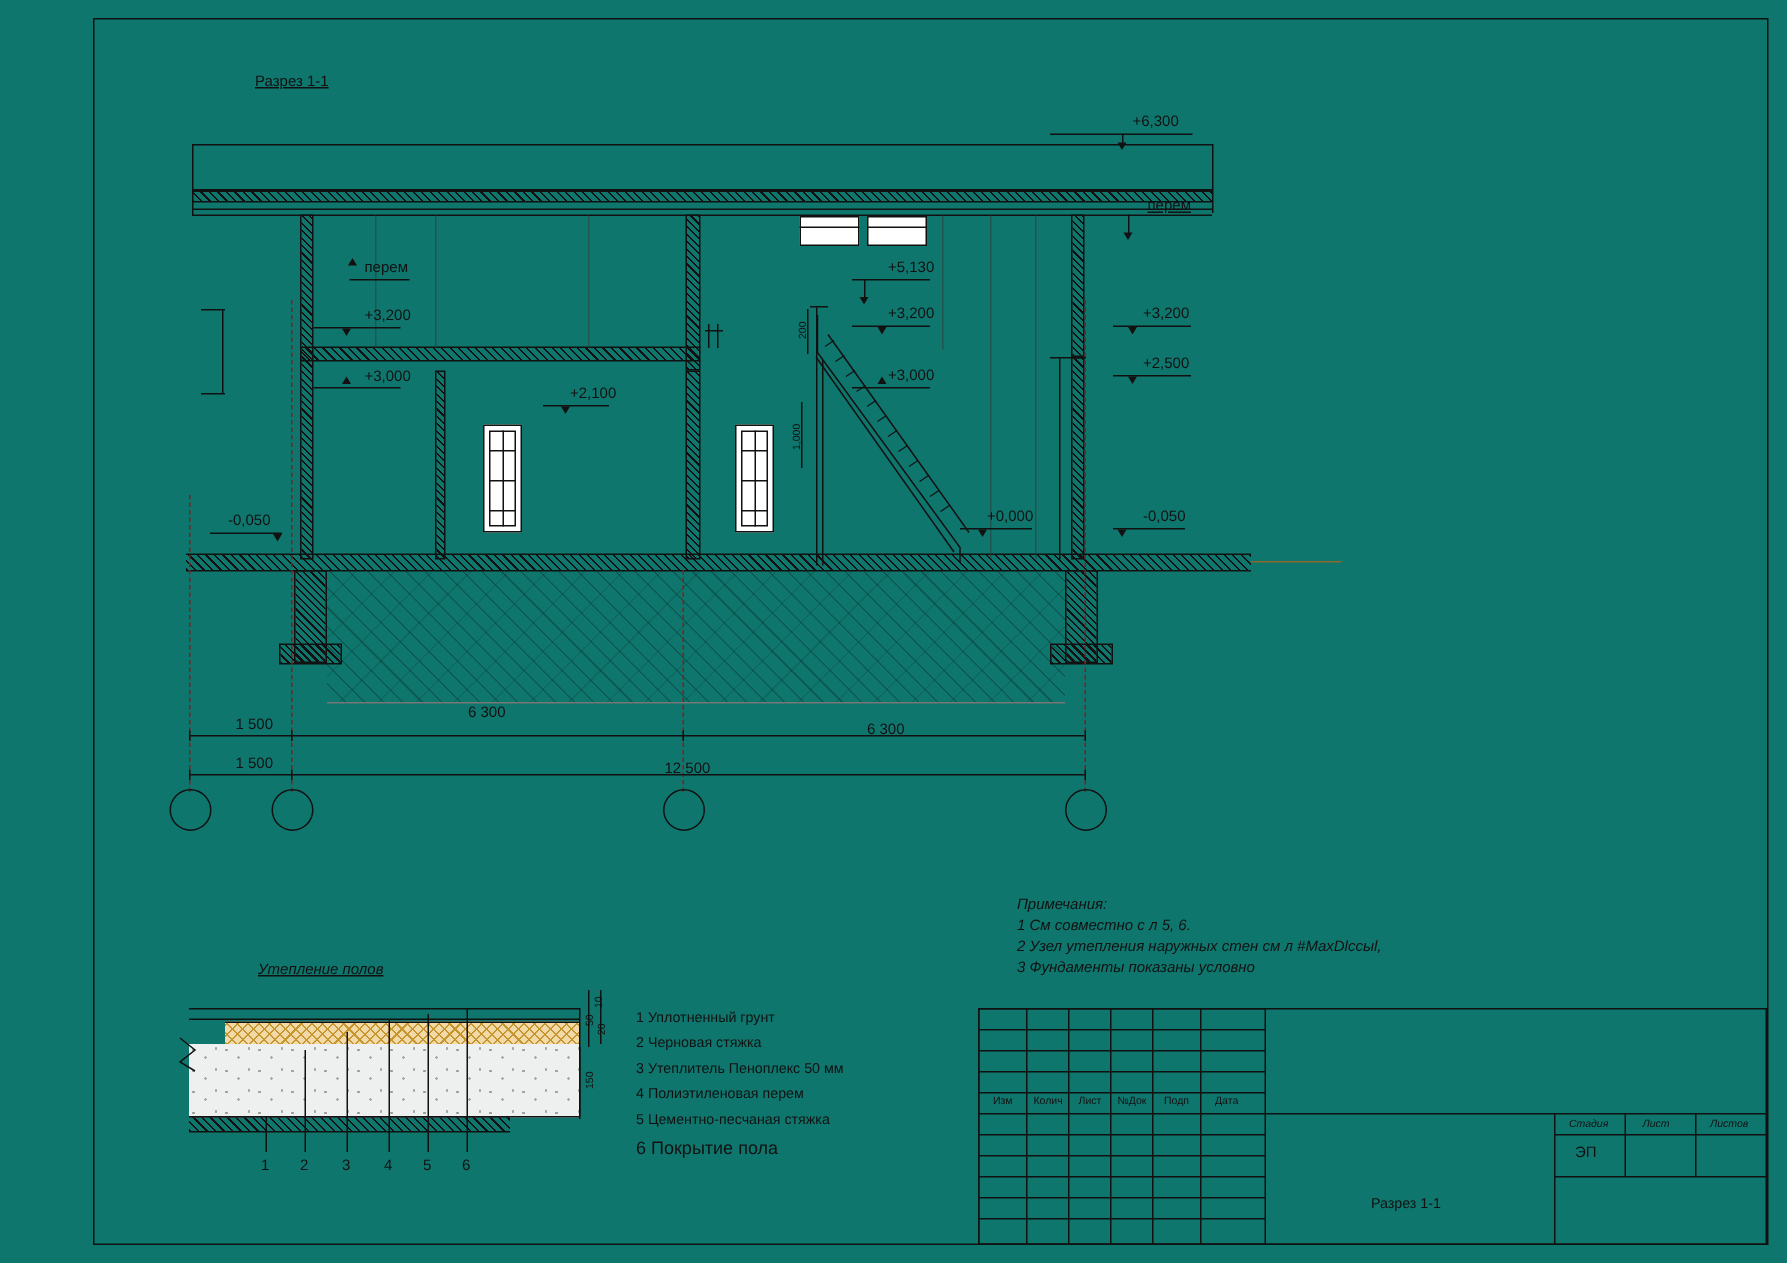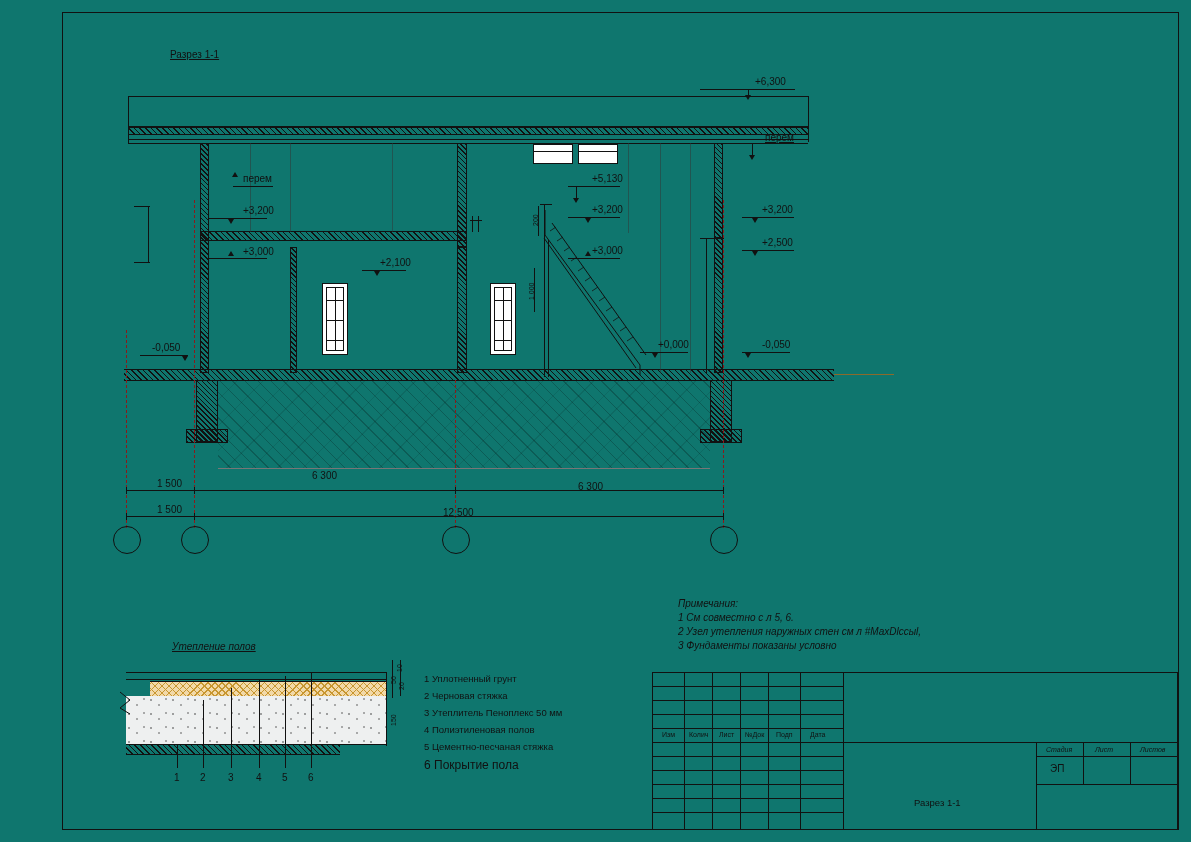--- a/index.html
+++ b/index.html
@@ -268,21 +268,21 @@
   <div class="ln v" style="left:177px;top:744px;height:24px;"></div>
   <div class="ln v" style="left:203px;top:700px;height:68px;"></div>
   <div class="ln v" style="left:231px;top:688px;height:80px;"></div>
   <div class="ln v" style="left:259px;top:680px;height:88px;"></div>
   <div class="ln v" style="left:285px;top:676px;height:92px;"></div>
   <div class="ln v" style="left:311px;top:672px;height:96px;"></div>
 
   <div class="t" style="left:424px;top:674px;font-size:9.5px;"><span>1</span> <span>Уплотненный грунт</span></div>
   <div class="t" style="left:424px;top:691px;font-size:9.5px;"><span>2</span> <span>Черновая стяжка</span></div>
   <div class="t" style="left:424px;top:708px;font-size:9.5px;"><span>3</span> <span>Утеплитель Пеноплекс 50 мм</span></div>
-  <div class="t" style="left:424px;top:725px;font-size:9.5px;"><span>4</span> <span>Полиэтиленовая полов</span></div>
+  <div class="t" style="left:424px;top:725px;font-size:9.5px;"><span>4</span> <span>Полиэтиленовая перем</span></div>
   <div class="t" style="left:424px;top:742px;font-size:9.5px;"><span>5</span> <span>Цементно-песчаная стяжка</span></div>
   <div class="t" style="left:424px;top:759px;font-size:12px;"><span>6</span> <span>Покрытие пола</span></div>
 
   <div class="tb" style="left:652px;top:672px;width:526px;height:158px;"></div>
 
   <div class="tb" style="left:652px;top:672px;width:192px;height:158px;"></div>
   <div class="ln h" style="left:652px;top:686px;width:192px;"></div>
   <div class="ln h" style="left:652px;top:700px;width:192px;"></div>
   <div class="ln h" style="left:652px;top:714px;width:192px;"></div>
   <div class="ln h" style="left:652px;top:728px;width:192px;"></div>

